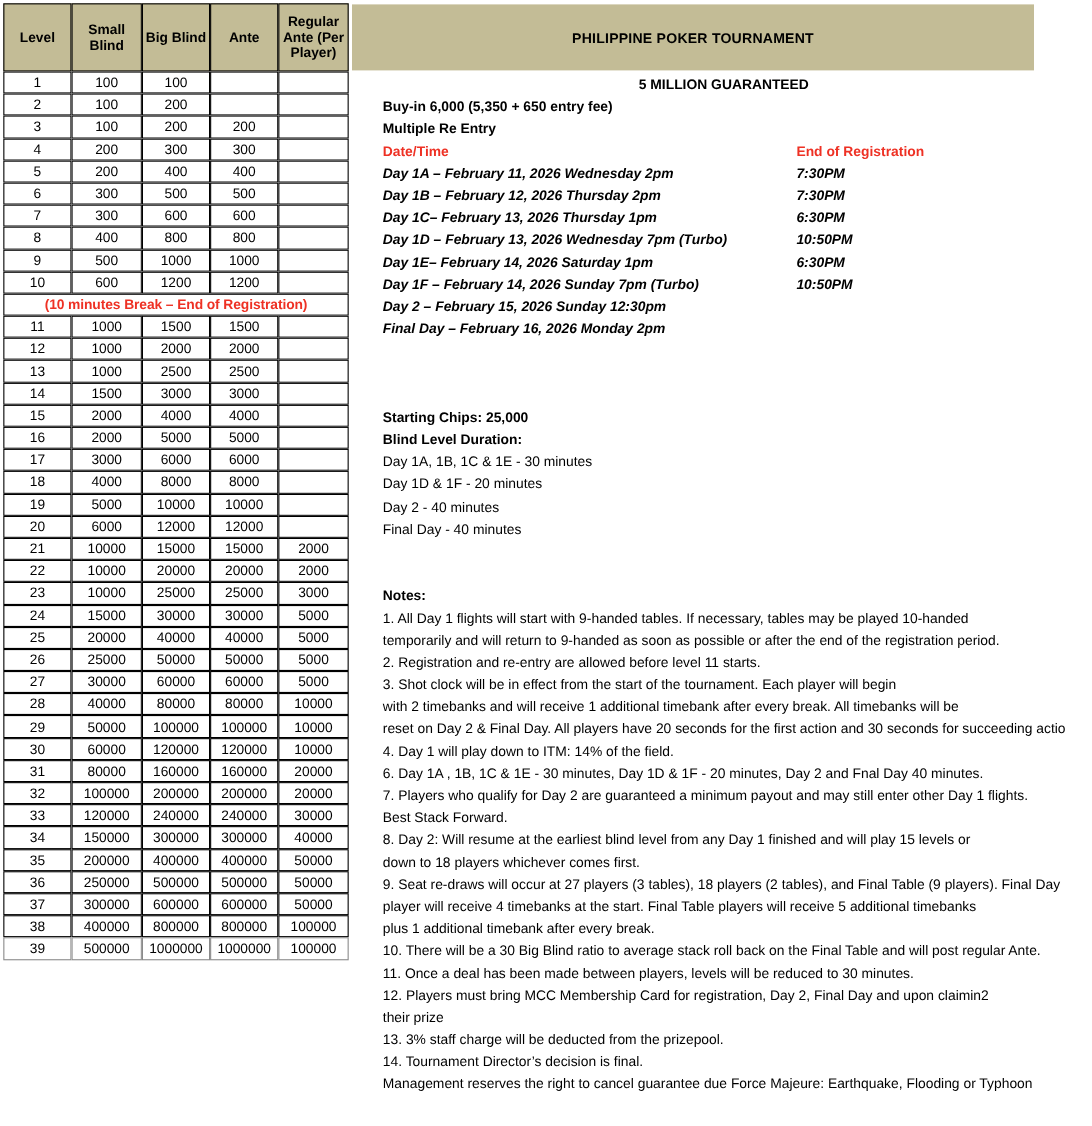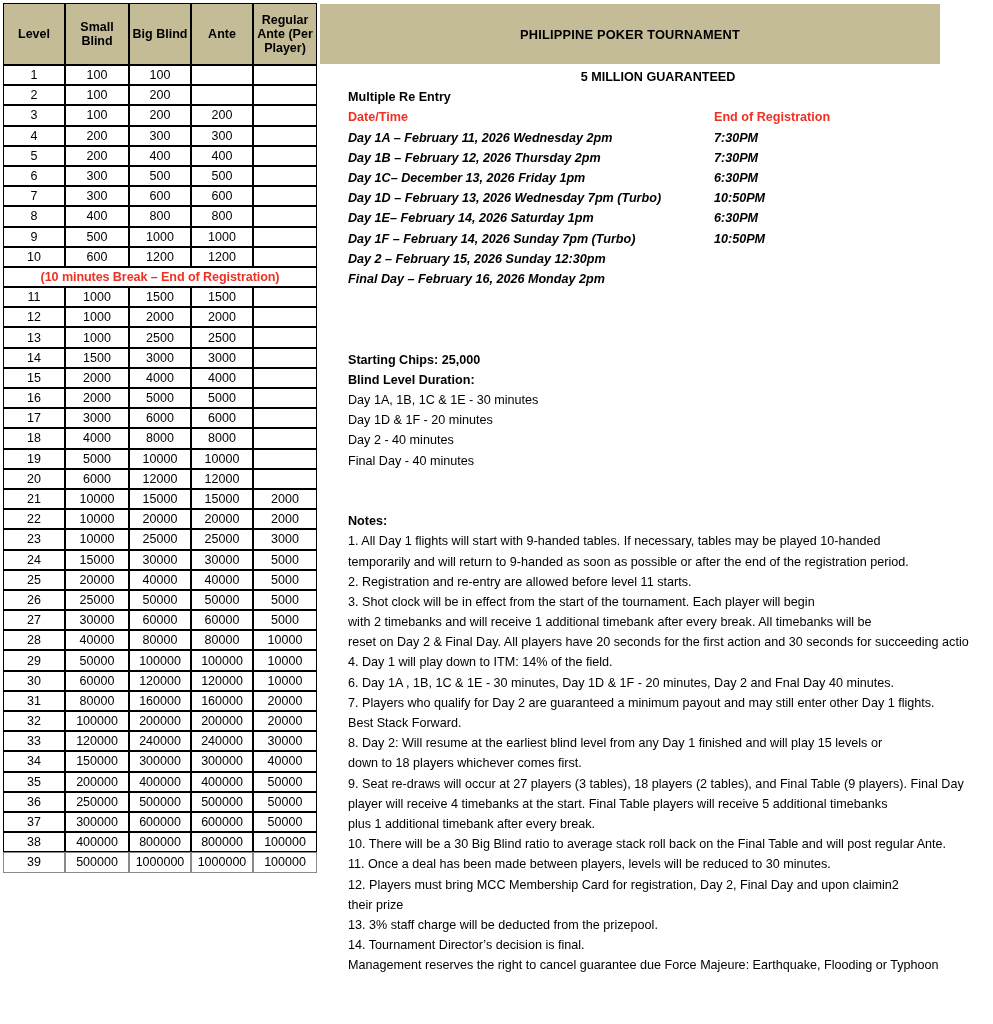--- a/index.html
+++ b/index.html
@@ -78,21 +78,21 @@
     font-size:12.6px;
     white-space:nowrap;
     position:relative;
     margin-left:28px;
   }
   .ln.center{ width:620px; text-align:center; font-weight:bold;}
   .ln.bold{font-weight:bold;}
   .ln.red{color:#ee3124;font-weight:bold;}
   .ln.ital{font-style:italic;font-weight:bold;}
   .ln .reg{
-    position:absolute;left:342px;top:0;padding-left:24px;
+    position:absolute;left:352px;top:0;padding-left:24px;
   }
   .ln.red .reg{color:#ee3124;}
   .spacer{height:20.2px;}
 </style>
 </head>
 <body>
 
 <div class="sheet">
 
   <table class="blind-table">
@@ -393,31 +393,32 @@
   </table>
 
   <div class="info">
 
     <div class="title-band">
       <span class="t">PHILIPPINE POKER TOURNAMENT</span>
     </div>
 
     <div class="body-lines">
       <div class="ln center">5 MILLION GUARANTEED</div>
+      <div class="ln bold">Buy-in 6,000 (5,350 + 650 entry fee)</div>
       <div class="ln bold">Multiple Re Entry</div>
 
       <div class="ln red">
         <span>Date/Time</span>
         <span class="reg">End of Registration</span>
       </div>
 
       <div id="schedule-rows">
           <div class="ln ital"><span>Day 1A – February 11, 2026 Wednesday 2pm</span><span class="reg">7:30PM</span></div>
           <div class="ln ital"><span>Day 1B – February 12, 2026 Thursday 2pm</span><span class="reg">7:30PM</span></div>
-          <div class="ln ital"><span>Day 1C– December 13, 2026 Friday 1pm</span><span class="reg">6:30PM</span></div>
+          <div class="ln ital"><span>Day 1C– February 13, 2026 Thursday 1pm</span><span class="reg">6:30PM</span></div>
           <div class="ln ital"><span>Day 1D – February 13, 2026 Wednesday 7pm (Turbo)</span><span class="reg">10:50PM</span></div>
           <div class="ln ital"><span>Day 1E– February 14, 2026 Saturday 1pm</span><span class="reg">6:30PM</span></div>
           <div class="ln ital"><span>Day 1F – February 14, 2026 Sunday 7pm (Turbo)</span><span class="reg">10:50PM</span></div>
           <div class="ln ital"><span>Day 2 – February 15, 2026 Sunday 12:30pm</span></div>
           <div class="ln ital"><span>Final Day – February 16, 2026 Monday 2pm</span></div>
         </div>
 
       <div class="spacer"></div>
       <div class="spacer"></div>
       <div class="spacer"></div>

